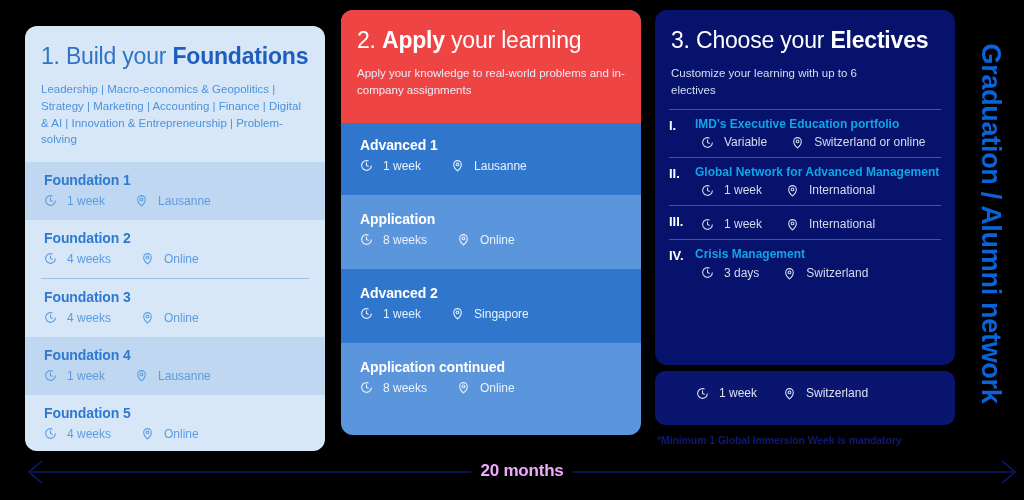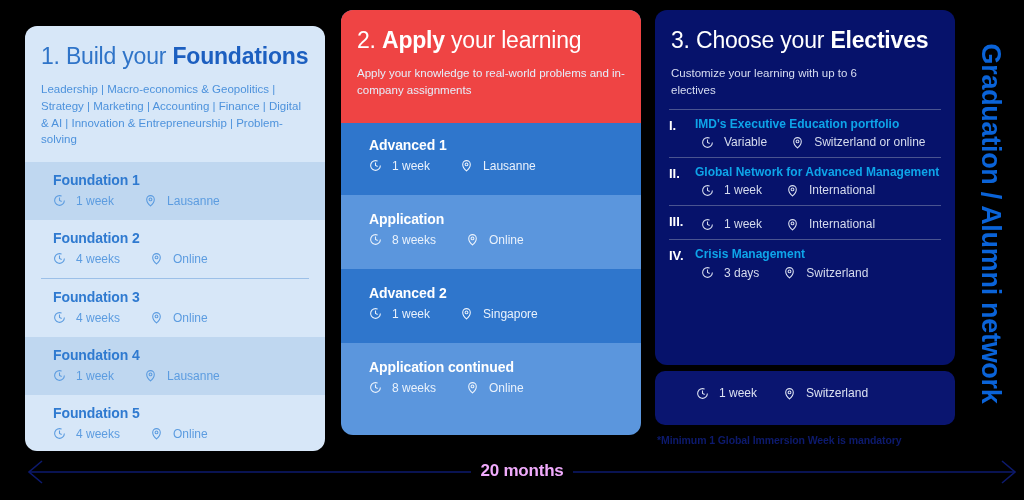--- a/index.html
+++ b/index.html
@@ -43,21 +43,21 @@
   .card-title b { font-weight: 700; }
   .card-sub {
     margin-top: 12px;
     font-size: 11.5px;
     line-height: 1.45;
     font-weight: 400;
   }
 
   
   .row {
-    padding: 10px 16px 12px 28px;
+    padding: 10px 16px 12px 19px;
   }
   .row-title {
     font-size: 14px;
     font-weight: 700;
     letter-spacing: -0.1px;
   }
   .row-meta {
     margin-top: 6px;
     display: flex;
     align-items: center;
@@ -133,21 +133,21 @@
     font-size: 12px;
     font-weight: 700;
     line-height: 1.2;
     color: #0ea5e9;
   }
   .elect .row-meta {
     margin-top: 4px;
     color: #D6DCEE;
     padding-left: 6px;
   }
-  .elect .meta-item.loc { margin-left: 24px; }
+  .elect .meta-item.loc { margin-left: 24px; align-items: flex-end; }
 
   
   #card-future {
     left: 655px; top: 371px; width: 300px; height: 54px;
     background: #0A1570;
     color: #FFFFFF;
     border-radius: 10px;
   }
   #card-future .row { padding: 9px 16px 10px 38px; }
   #card-future .row-title { color: #FFFFFF; font-size: 13.5px; }

